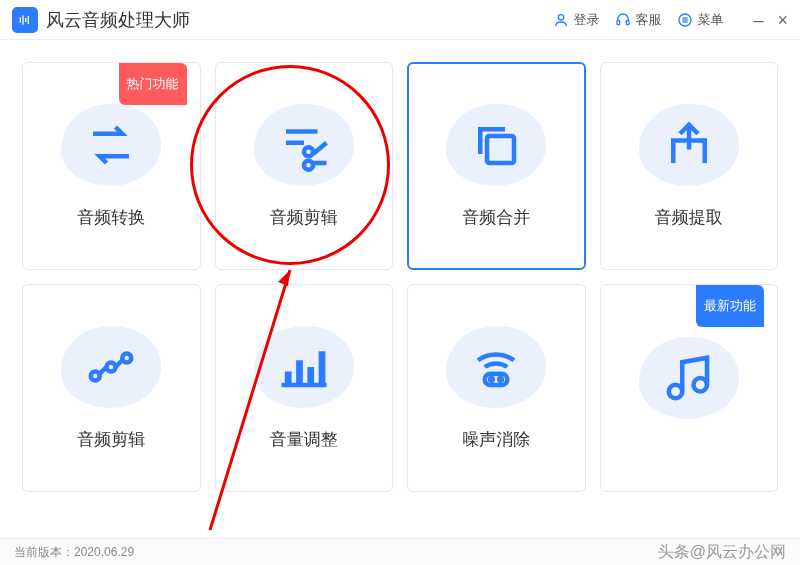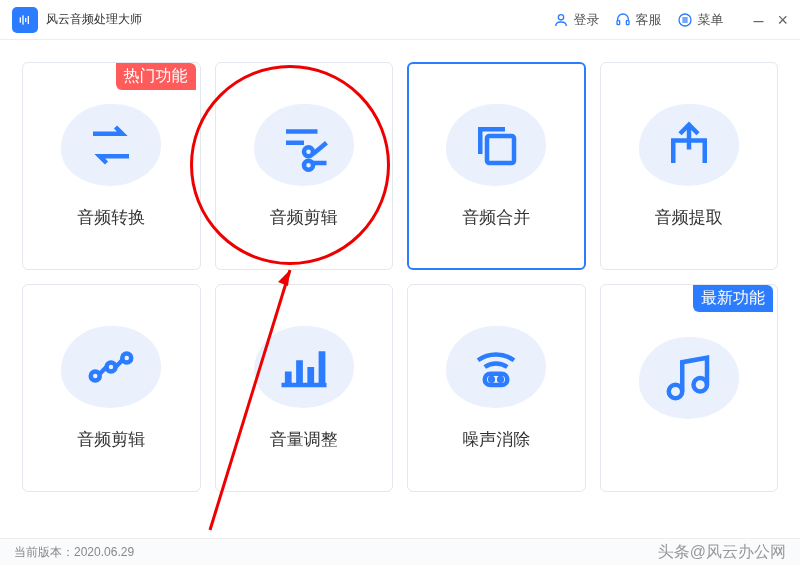--- a/index.html
+++ b/index.html
@@ -1,29 +1,29 @@
 <!DOCTYPE html>
 <html><head>
 <meta charset="utf-8">
 <style>
 *{margin:0;padding:0;box-sizing:border-box;font-family:"Microsoft YaHei","PingFang SC",sans-serif}
 body{width:800px;height:565px;background:#fff;overflow:hidden;color:#333}
 .titlebar{height:40px;display:flex;align-items:center;padding:0 12px;border-bottom:1px solid #eee}
 .logo{width:26px;height:26px;background:#2b7cff;border-radius:5px;display:flex;align-items:center;justify-content:center;margin-right:8px}
-.app-title{font-size:12px;color:#333;flex:0 0 auto}
+.app-title{font-size:18px;color:#333;flex:0 0 auto}
 .titlebar-spacer{flex:1}
 .titlebar-actions{display:flex;align-items:center;gap:16px;font-size:13px;color:#555}
 .titlebar-actions .action{display:flex;align-items:center;gap:4px;cursor:pointer}
 .titlebar-actions .action svg{width:16px;height:16px}
 .window-controls{display:flex;gap:14px;margin-left:14px;color:#666;font-size:18px;line-height:1}
 .window-controls span{cursor:pointer}
 .grid{display:grid;grid-template-columns:repeat(4,1fr);gap:14px;padding:22px}
 .card{border:1px solid #e3e7ee;border-radius:6px;height:208px;display:flex;flex-direction:column;align-items:center;justify-content:center;cursor:pointer;position:relative;background:#fff}
 .card.selected{border:2px solid #2b7cff}
-.badge{position:absolute;top:0;right:4px;color:#fff;font-size:16px;padding:3px 8px;border-radius:0 6px 0 6px}
+.badge{position:absolute;top:0;right:13px;color:#fff;font-size:13px;padding:12px 8px;border-radius:0 6px 0 6px}
 .badge.hot{background:#ff5b5b}
 .badge.new{background:#2b7cff}
 .icon-blob{width:100px;height:82px;position:relative;margin-bottom:20px;display:flex;align-items:center;justify-content:center}
 .blob{position:absolute;width:100%;height:100%;background:#eaf1fd;border-radius:50% 48% 52% 50%/55% 50% 50% 45%}
 .icon-blob .ic{position:relative;z-index:1;color:#2b7cff}
 .card-label{font-size:17px;color:#333}
 .footer{position:absolute;bottom:0;left:0;right:0;height:27px;display:flex;align-items:center;padding:0 14px;font-size:12px;color:#888;border-top:1px solid #eee;background:#fafbfc}
 .footer-spacer{flex:1}
 .watermark{color:#999;font-size:16px}
 

